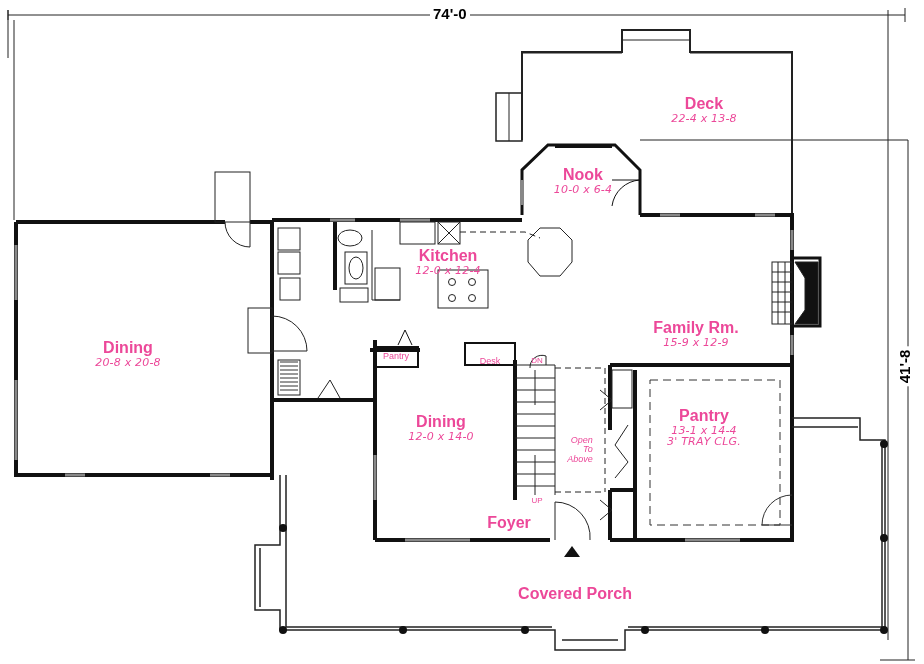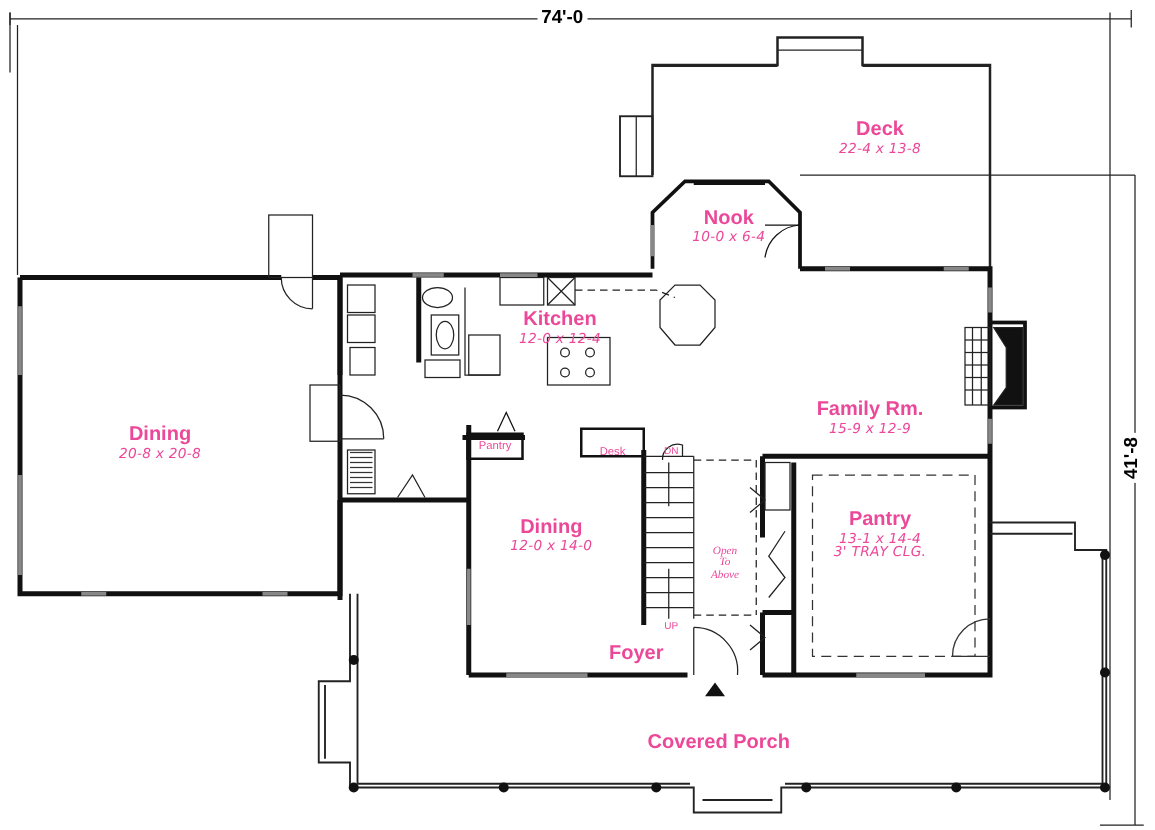--- a/index.html
+++ b/index.html
@@ -2,21 +2,21 @@
 <html><head>
 <meta charset="utf-8">
 <style>
   html, body { margin: 0; padding: 0; background: #ffffff; }
   body { width: 924px; height: 664px; position: relative; overflow: hidden; font-family: "Liberation Sans", sans-serif; }
   svg { position: absolute; left: 0; top: 0; }
   .lbl { position: absolute; color: #ec4899; text-align: center; white-space: nowrap; transform: translateX(-50%); line-height: 1.05; }
   .name { font-family: "Liberation Sans", sans-serif; font-weight: bold; font-size: 16px; }
   .dim { font-family: "DejaVu Sans", sans-serif; font-size: 11px; font-style: italic; letter-spacing: 0.2px; }
   .small { font-family: "Liberation Sans", sans-serif; font-size: 9px; }
-  .tiny { font-family: Liberation Serif, serif; font-size: 9px; font-style: italic; }
+  .tiny { font-family: Liberation Sans, sans-serif; font-size: 9px; font-style: italic; text-align: right; }
   .overall { position: absolute; font-family: "Liberation Sans", sans-serif; font-weight: bold; font-size: 15px; background: #fff; padding: 0 3px; }
   .overall-v { transform: rotate(-90deg); transform-origin: center; }
 </style>
 </head>
 <body>
 
 <svg width="924" height="664" viewBox="0 0 924 664">
 
   <g stroke="#222" stroke-width="1" fill="none">
     <line x1="8" y1="15" x2="905" y2="15"></line>

